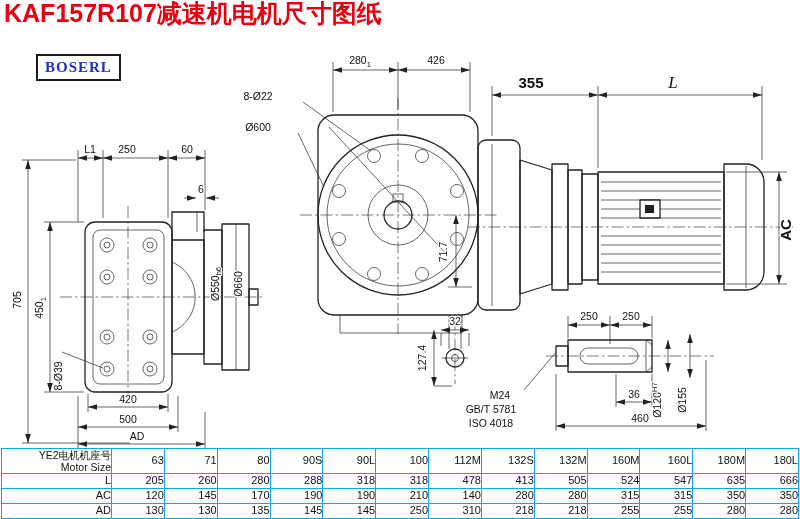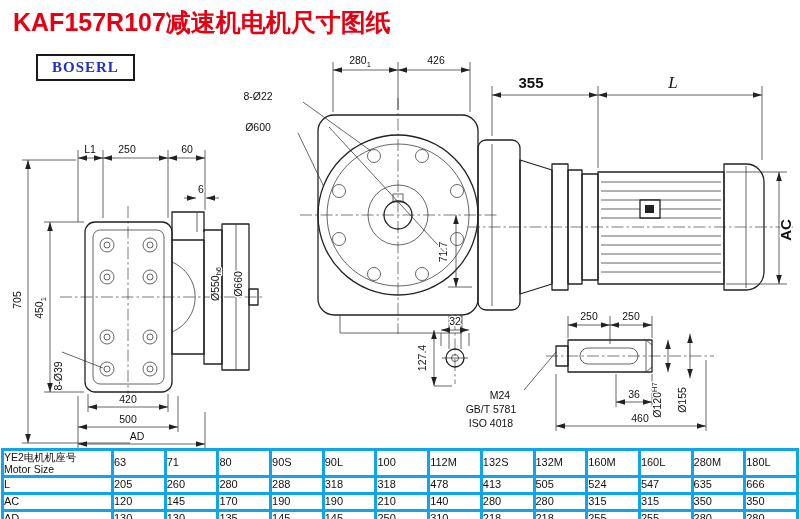--- a/index.html
+++ b/index.html
@@ -1,34 +1,34 @@
 <!DOCTYPE html>
 <html><head>
 <meta charset="utf-8">
 <style>
   *{box-sizing:border-box}
   html,body{margin:0;padding:0;background:#fff}
   .screen{position:relative;width:800px;height:519px;background:#fff;overflow:hidden;font-family:"Liberation Sans",sans-serif}
-  .title{position:absolute;left:4px;top:0;margin:9px;font-size:25px;line-height:1.1;font-weight:bold;color:#e60012;font-family:"Liberation Sans",sans-serif;white-space:nowrap}
-  .logo{position:absolute;left:36px;top:54px;border:2px solid #1a1a1a;padding:3px 14px;color:#2030c0;font:bold 15px "Liberation Serif",serif;letter-spacing:1px;background:#fff}
+  .title{position:absolute;left:4px;top:0;margin:0;font-size:25px;line-height:1.1;font-weight:bold;color:#e60012;font-family:"Liberation Sans",sans-serif;white-space:nowrap}
+  .logo{position:absolute;left:36px;top:54px;border:2px solid #1a1a1a;padding:3px 7px;color:#2030c0;font:bold 15px "Liberation Serif",serif;letter-spacing:1px;background:#fff}
   .drawing{position:absolute;left:0;top:0}
   
   .ln{stroke:#222;stroke-width:1.3;fill:none;stroke-linejoin:round}
   .tn{stroke:#333;stroke-width:0.75;fill:none}
   .dm{stroke:#333;stroke-width:0.75;fill:none;marker-start:url(#arr);marker-end:url(#arr)}
   .dmE{stroke:#333;stroke-width:0.75;fill:none;marker-end:url(#arr)}
   .cl{stroke:#444;stroke-width:0.7;fill:none;stroke-dasharray:12 3 2.5 3}
   text.d{font:10.5px "Liberation Sans",sans-serif;fill:#111;text-anchor:middle;paint-order:stroke;stroke:#fff;stroke-width:2.5px;stroke-linejoin:round}
   text.bg{font:bold 15px "Liberation Sans",sans-serif}
   text.it{font:italic 17px "Liberation Serif",serif}
   .as{text-anchor:start}
   .sub{font-size:7.5px}
   
   .dim-table{position:absolute;left:1px;top:448px;width:798px;border-collapse:collapse;table-layout:fixed;background:#fff;font-family:"Liberation Sans",sans-serif}
-  .dim-table th,.dim-table td{border:3px solid #0ea5e9;font-weight:normal;font-size:11px;text-align:left;padding:0;height:15px;color:#111;line-height:1.25;overflow:hidden;white-space:nowrap}
+  .dim-table th,.dim-table td{border:1px solid #0ea5e9;font-weight:normal;font-size:11px;text-align:right;padding:0;height:15px;color:#111;line-height:1.25;overflow:hidden;white-space:nowrap}
   .dim-table tr:first-child th{height:23px}
   th.first{width:110px;font-size:10.5px;line-height:1.15}
 </style>
 </head>
 <body>
 
 <div class="screen">
 
   <h1 class="title" style="color: rgb(230, 0, 18);">KAF157R107减速机电机尺寸图纸</h1>
   <div class="logo" style="color: rgb(32, 48, 192);">
@@ -252,21 +252,21 @@
           <th>71</th>
           <th>80</th>
           <th>90S</th>
           <th>90L</th>
           <th>100</th>
           <th>112M</th>
           <th>132S</th>
           <th>132M</th>
           <th>160M</th>
           <th>160L</th>
-          <th>280M</th>
+          <th>180M</th>
           <th>180L</th>
         </tr>
     <tr>
           <th>L</th>
           <td>205</td>
           <td>260</td>
           <td>280</td>
           <td>288</td>
           <td>318</td>
           <td>318</td>

